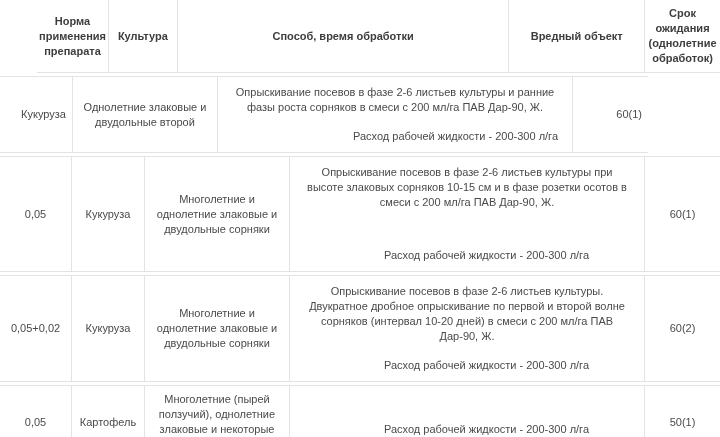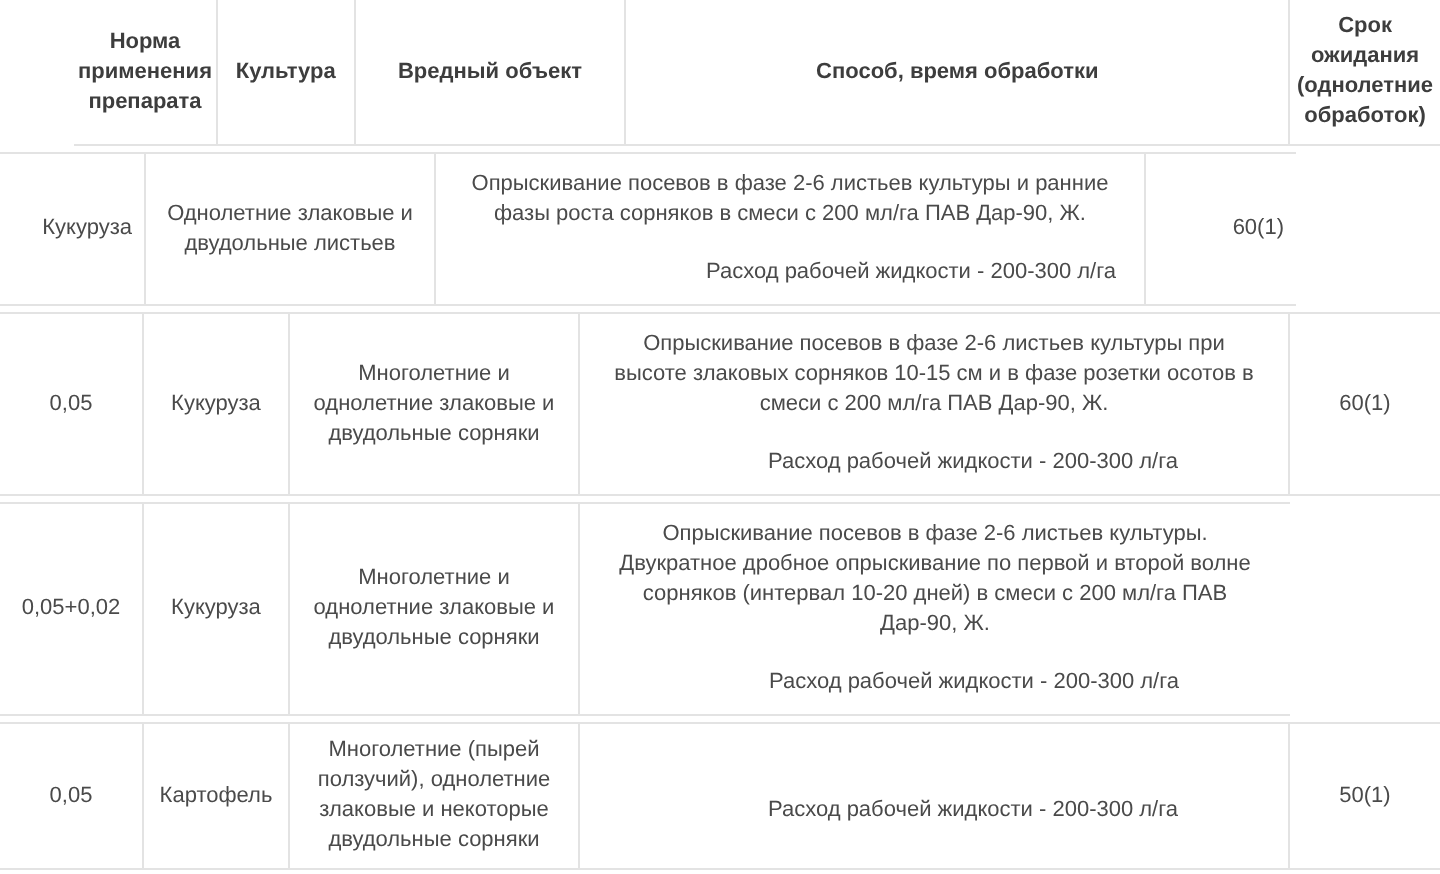--- a/index.html
+++ b/index.html
@@ -29,42 +29,42 @@
   .cell:last-child{border-right:none;}
   .header .cell{border-top:none;font-weight:700;color:var(--header_text);}
   .c1{width:72px;}
   .c2{width:73px;}
   .c3{width:145px;}
   .c4{width:355px;padding:8px 14px;}
   .c5{width:75px;}
   .header{min-height:62px;padding-left:37px;}
   .header .cell{min-height:62px;}
   .r1 .cell{min-height:73px;align-items:flex-end;}
-  .r2 .cell{min-height:66px;}
+  .r2 .cell{min-height:66px;gap:24px;}
   .r3 .cell{min-height:73px;}
   .r4 .cell{min-height:67px;}
   .method p{margin:0;}
   .method .m2{margin-top:14px;margin-left:39px;}
 </style>
 </head>
 <body>
 
 <div class="sheet">
 
   <div class="row header">
     <div class="cell c1">Норма применения препарата</div>
     <div class="cell c2">Культура</div>
+    <div class="cell c4">Способ, время обработки</div>
     <div class="cell c3">Вредный объект</div>
-    <div class="cell c4">Способ, время обработки</div>
     <div class="cell c5">Срок ожидания (однолетние обработок)</div>
   </div>
 
   <div class="row r1">
     <div class="cell c2">Кукуруза</div>
-    <div class="cell c3">Однолетние злаковые и двудольные листьев</div>
+    <div class="cell c3">Однолетние злаковые и двудольные второй</div>
     <div class="cell c4 method">
       <p class="m1">Опрыскивание посевов в фазе 2-6 листьев культуры и ранние фазы роста сорняков в смеси с 200 мл/га ПАВ Дар-90, Ж.</p>
       <p class="m2">Расход рабочей жидкости - 200-300 л/га</p>
     </div>
     <div class="cell c5">60(1)</div>
   </div>
 
   <div class="row r2">
     <div class="cell c1">0,05</div>
     <div class="cell c2">Кукуруза</div>
@@ -77,20 +77,21 @@
   </div>
 
   <div class="row r3">
     <div class="cell c1">0,05+0,02</div>
     <div class="cell c2">Кукуруза</div>
     <div class="cell c3">Многолетние и однолетние злаковые и двудольные сорняки</div>
     <div class="cell c4 method">
       <p class="m1">Опрыскивание посевов в фазе 2-6 листьев культуры. Двукратное дробное опрыскивание по первой и второй волне сорняков (интервал 10-20 дней) в смеси с 200 мл/га ПАВ Дар-90, Ж.</p>
       <p class="m2">Расход рабочей жидкости - 200-300 л/га</p>
     </div>
+    <div class="cell c5">60(2)</div>
   </div>
 
   <div class="row r4">
     <div class="cell c1">0,05</div>
     <div class="cell c2">Картофель</div>
     <div class="cell c3">Многолетние (пырей ползучий), однолетние злаковые и некоторые двудольные сорняки</div>
     <div class="cell c4 method">
       <p class="m2">Расход рабочей жидкости - 200-300 л/га</p>
     </div>
     <div class="cell c5">50(1)</div>

